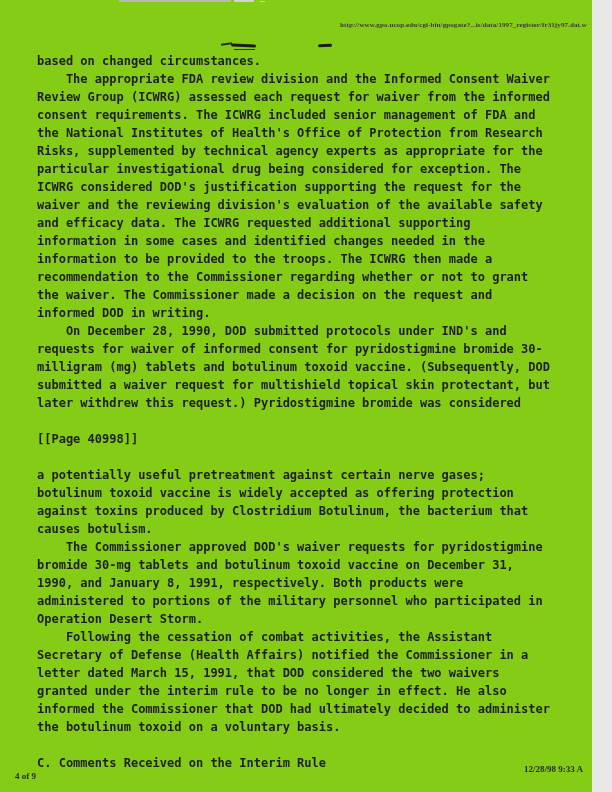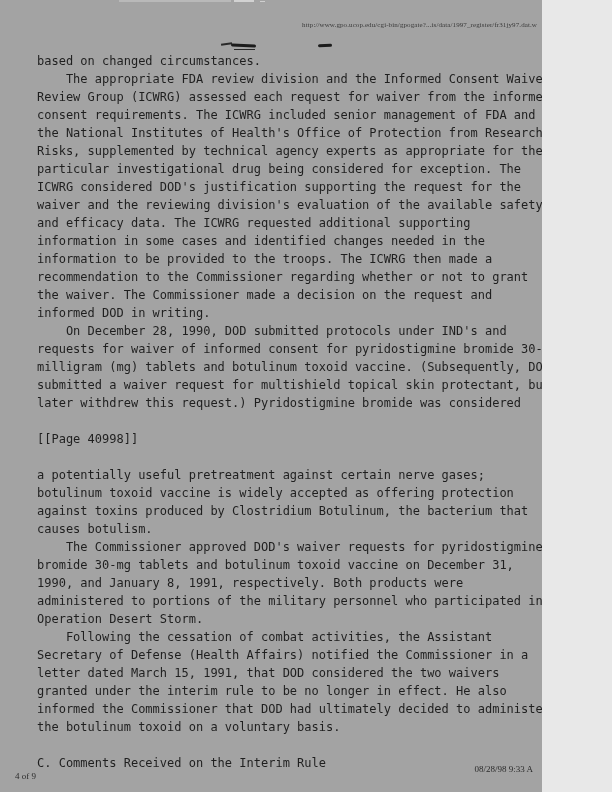--- a/index.html
+++ b/index.html
@@ -2,25 +2,26 @@
 <html><head>
 <meta charset="utf-8">
 <style>
   html, body {
     margin: 0;
     padding: 0;
     background: #e8e8e8;
   }
   .page {
     position: relative;
-    width: 542px;
+    width: 592px;
     height: 792px;
-    background: #a3a3a3;
+    background: #84cc16;
     overflow: hidden;
     font-family: "Liberation Serif", serif;
+    font-weight: bold;
   }
   .header-url {
     position: absolute;
     top: 21px;
     right: 5px;
     font-family: "Liberation Serif", serif;
     font-size: 7px;
     letter-spacing: 0.1px;
     color: #3a3a3a;
     white-space: nowrap;
@@ -140,15 +141,15 @@
 recipients of investigational therapies to receive appropriate
 information on the treatment to be administered. Two comments stated
 that the interim rule should be modified to require that the reviewing
 IRB be unaffiliated with DOD. Five comments stated that the interim
 rule is a violation of fundamental ethical principles. The comments
 described the rule as ``* * * a flagrantly immoral violation of human
 rights,'' adding that ``Wartime does not justify experimentation</pre>
 
   <div class="footer-left">4 of 9</div>
 
-  <div class="footer-right">08/28/98 9:33 A</div>
+  <div class="footer-right">12/28/98 9:33 A</div>
 
 </div>
 
 </body></html>

